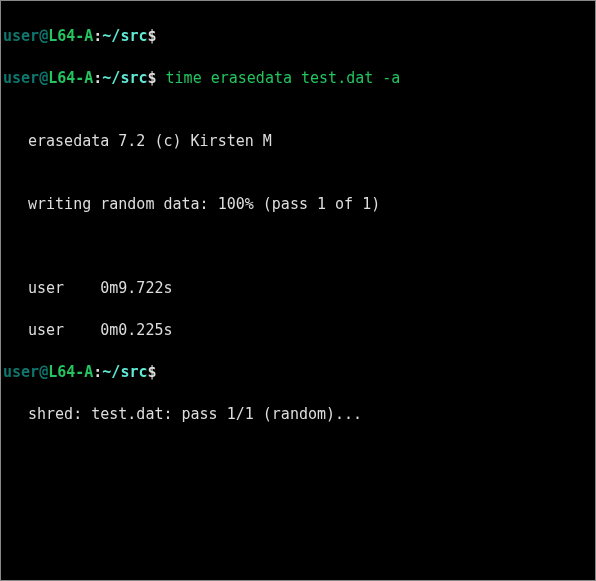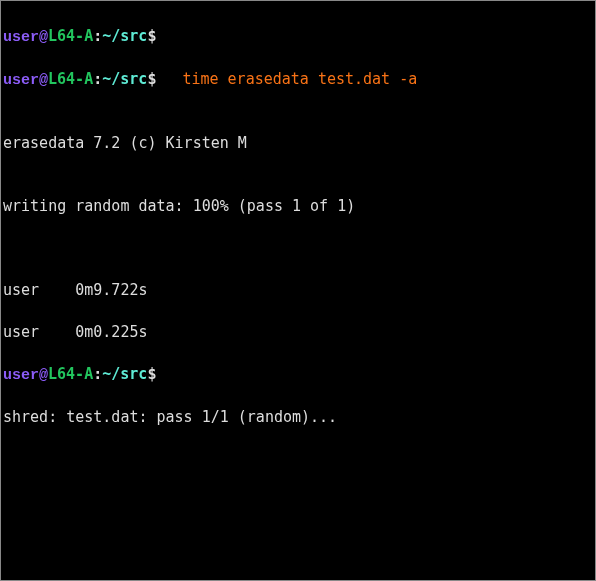--- a/index.html
+++ b/index.html
@@ -18,27 +18,27 @@
     font-size: 15px;
     line-height: 21px;
     color: #ddd;
     white-space: pre;
     overflow: hidden;
     position: relative;
   }
   .line {
     display: block;
   }
-  .user { color: #8b5cf6; font-weight: bold; font-family: Liberation Mono, monospace; }
+  .user { color: #0f766e; font-weight: bold; }
   .host { color: #22c55e; font-weight: bold; }
   .colon { color: #ddd; font-weight: bold; }
   .path { color: #5eead4; font-weight: bold; }
   .dollar { color: #ddd; font-weight: bold; }
-  .cmd { color: #f97316; padding-left: 17px; }
-  .out { color: #ddd; }
+  .cmd { color: #22c55e; }
+  .out { color: #ddd; margin-left: 25px; }
 </style>
 </head>
 <body>
 
 <div class="terminal">
 <span class="line"><span class="user">user</span><span class="user">@</span><span class="host">L64-A</span><span class="colon">:</span><span class="path">~/src</span><span class="dollar">$</span></span>
 <span class="line"><span class="user">user</span><span class="user">@</span><span class="host">L64-A</span><span class="colon">:</span><span class="path">~/src</span><span class="dollar">$</span><span class="cmd"> time erasedata test.dat -a</span></span>
 <span class="line out"></span>
 <span class="line out">erasedata 7.2 (c) Kirsten M</span>
 <span class="line out"></span>

